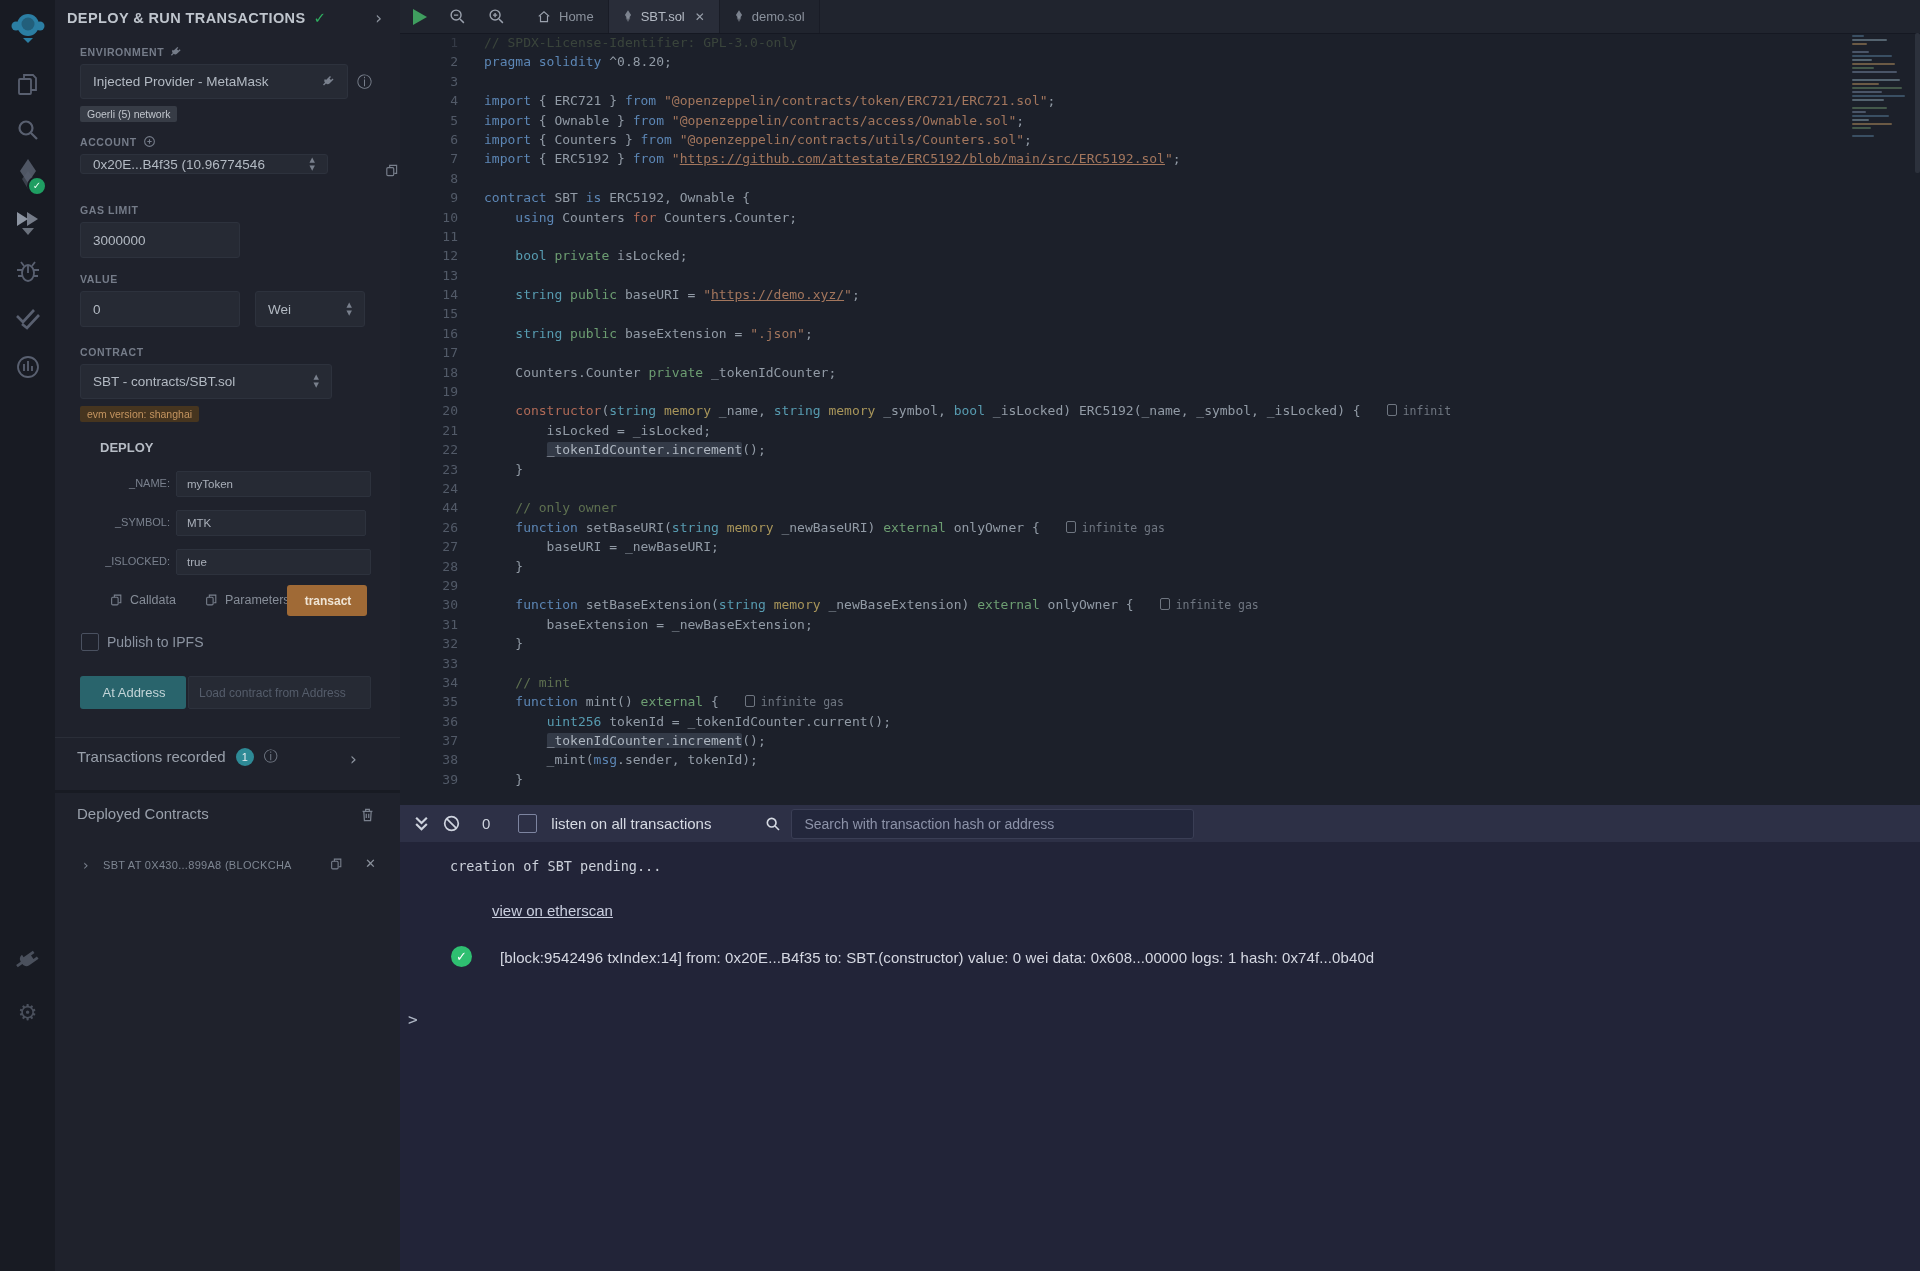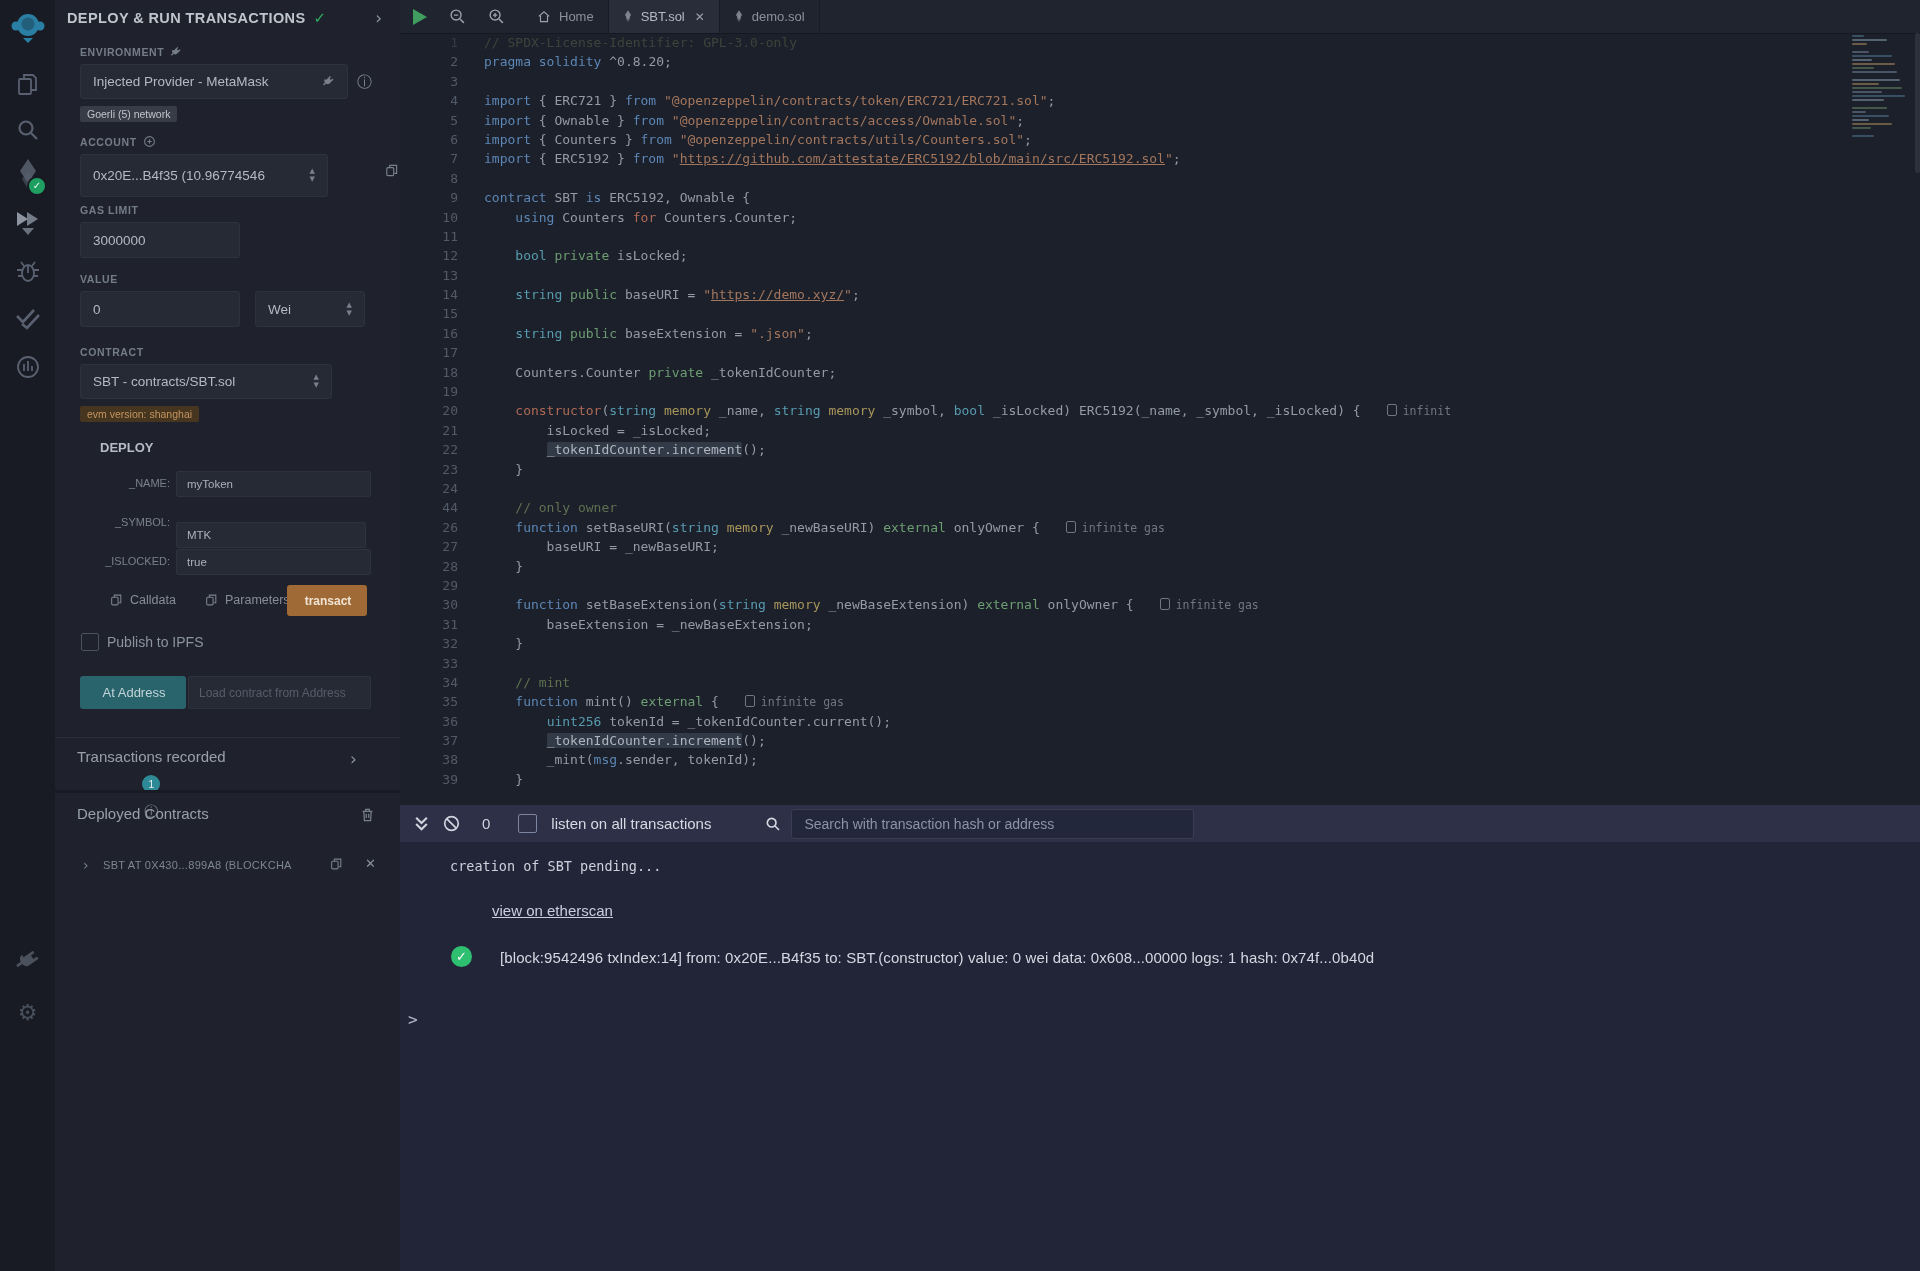--- a/index.html
+++ b/index.html
@@ -36,21 +36,21 @@
   .transact{position:absolute;background:#a06a36;color:#efe4d4;font-size:12px;font-weight:600;}
   .linklike{display:flex;align-items:center;gap:7px;color:#868d98;font-size:12.5px;position:absolute;}
   .chk{position:absolute;width:16px;height:16px;border:1px solid #4a5160;border-radius:2px;background:transparent;}
   .ataddr{position:absolute;background:#29646c;color:#c2d4d7;font-size:13px;}
   .ghost-input{position:absolute;background:#262a34;border:1px solid #2d323d;border-radius:2px;color:#5a6170;
       font-size:12px;padding:0 10px;box-sizing:border-box;font-family:inherit;}
   .ghost-input::placeholder{color:#555d6b;}
   .divider{position:absolute;left:0;right:0;border-top:1px solid #2a2e38;}
   .count-badge{display:inline-flex;width:18px;height:18px;border-radius:50%;background:#2e8a96;color:#e6ebee;
       font-size:11px;align-items:center;justify-content:center;}
-  .row15{position:absolute;display:flex;align-items:center;gap:10px;color:#99a0ab;font-size:15px;flex-direction:column;}
+  .row15{position:absolute;display:flex;align-items:flex-start;gap:10px;color:#99a0ab;font-size:15px;}
 
   
   .editor{position:absolute;left:400px;top:0;width:1520px;height:805px;background:#1c202a;}
   .tabbar{position:absolute;top:0;left:0;right:0;height:33px;background:#20242e;border-bottom:1px solid #151822;display:flex;align-items:stretch;}
   .tb-icons{display:flex;align-items:center;gap:22px;padding:0 18px 0 13px;}
   .play{width:0;height:0;border-left:14px solid #3f9e5f;border-top:8px solid transparent;border-bottom:8px solid transparent;}
   .tab{display:flex;align-items:center;gap:8px;padding:0 14px;font-size:13px;color:#8a919c;border-right:1px solid #191c26;}
   .tab.active{background:#292d39;color:#b3b9c3;}
   .tab .x{color:#9aa1ac;font-size:12px;margin-left:2px;}
   .code{position:absolute;top:33px;left:0;right:70px;bottom:0;overflow:hidden;
@@ -178,21 +178,21 @@
     <span class="uni icon-btn" style="position:absolute;right:28px;top:73px;font-size:15px">ⓘ</span>
     <span class="mini-badge net-badge" style="top:106px;left:25px">Goerli (5) network</span>
 
     <div class="lbl" style="top:135px">
       <span>ACCOUNT</span>
       <svg width="13" height="13" viewBox="0 0 24 24" fill="none" stroke="#757c89" stroke-width="2">
           <circle cx="12" cy="12" r="9"></circle>
           <path d="M12 8 V16 M8 12 H16"></path>
         </svg>
     </div>
-    <div class="field" style="top:154px;left:25px;width:248px;height:43px">
+    <div class="field" style="top:154px;left:25px;width:248px;height:20px">
       <span style="overflow:hidden;white-space:nowrap">0x20E...B4f35 (10.96774546</span>
       <span class="stepper uni">
           <span>▲</span>
           <span>▼</span>
         </span>
     </div>
     <svg style="position:absolute;left:330px;top:163px" width="14" height="15" viewBox="0 0 24 26" fill="none" stroke="#79808d" stroke-width="2">
         <rect x="3" y="8" width="12" height="14" rx="2"></rect>
         <path d="M8 8 V4 h12 v14 h-4"></path>
       </svg>
@@ -234,21 +234,21 @@
     <div class="sec-h" style="top:440px">DEPLOY</div>
     <svg style="position:absolute;left:352px;top:442px" width="14" height="10" viewBox="0 0 14 10" fill="none" stroke="#8a919c" stroke-width="2">
         <path d="M2 8 L7 2 L12 8"></path>
       </svg>
 
     <div class="prow-l" style="top:477px;left:25px">_NAME:</div>
     <div class="prow-f" style="top:471px;left:121px;width:195px">
         <span>myToken</span>
       </div>
     <div class="prow-l" style="top:516px;left:25px">_SYMBOL:</div>
-    <div class="prow-f" style="top:522px;left:121px;width:190px">
+    <div class="prow-f" style="top:510px;left:121px;width:190px">
         <span>MTK</span>
       </div>
     <div class="prow-l" style="top:555px;left:25px">_ISLOCKED:</div>
     <div class="prow-f" style="top:549px;left:121px;width:195px">
         <span>true</span>
       </div>
 
     <div class="linklike" style="top:593px;left:55px">
       <svg width="13" height="14" viewBox="0 0 24 26" fill="none" stroke="#79808d" stroke-width="2">
           <rect x="3" y="8" width="12" height="14" rx="2"></rect>

